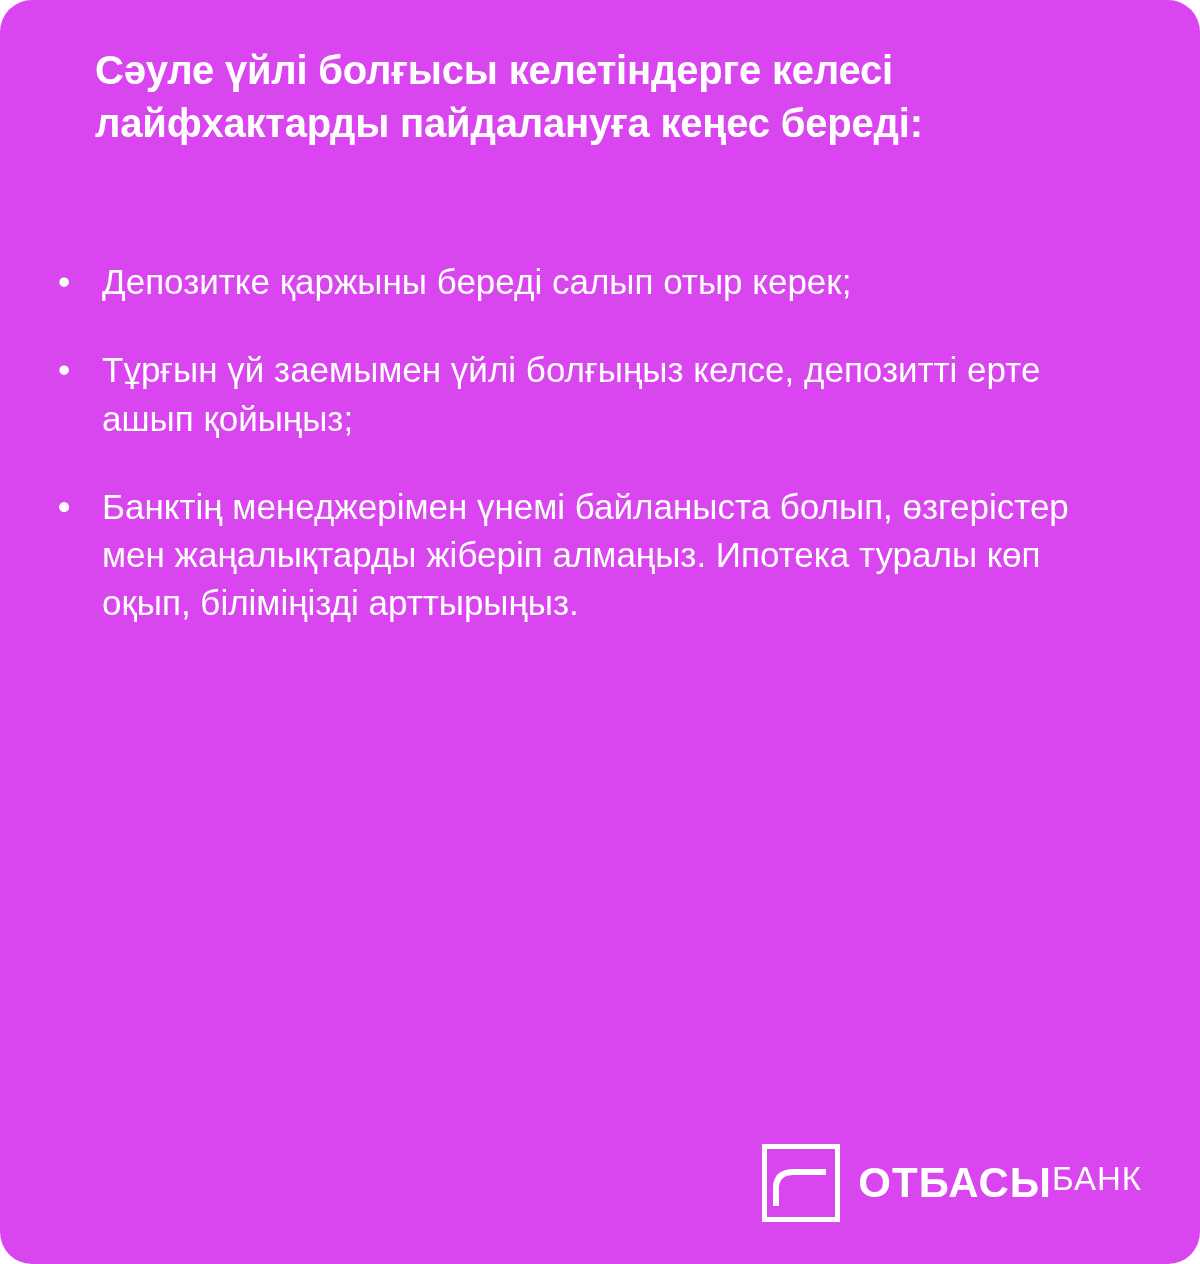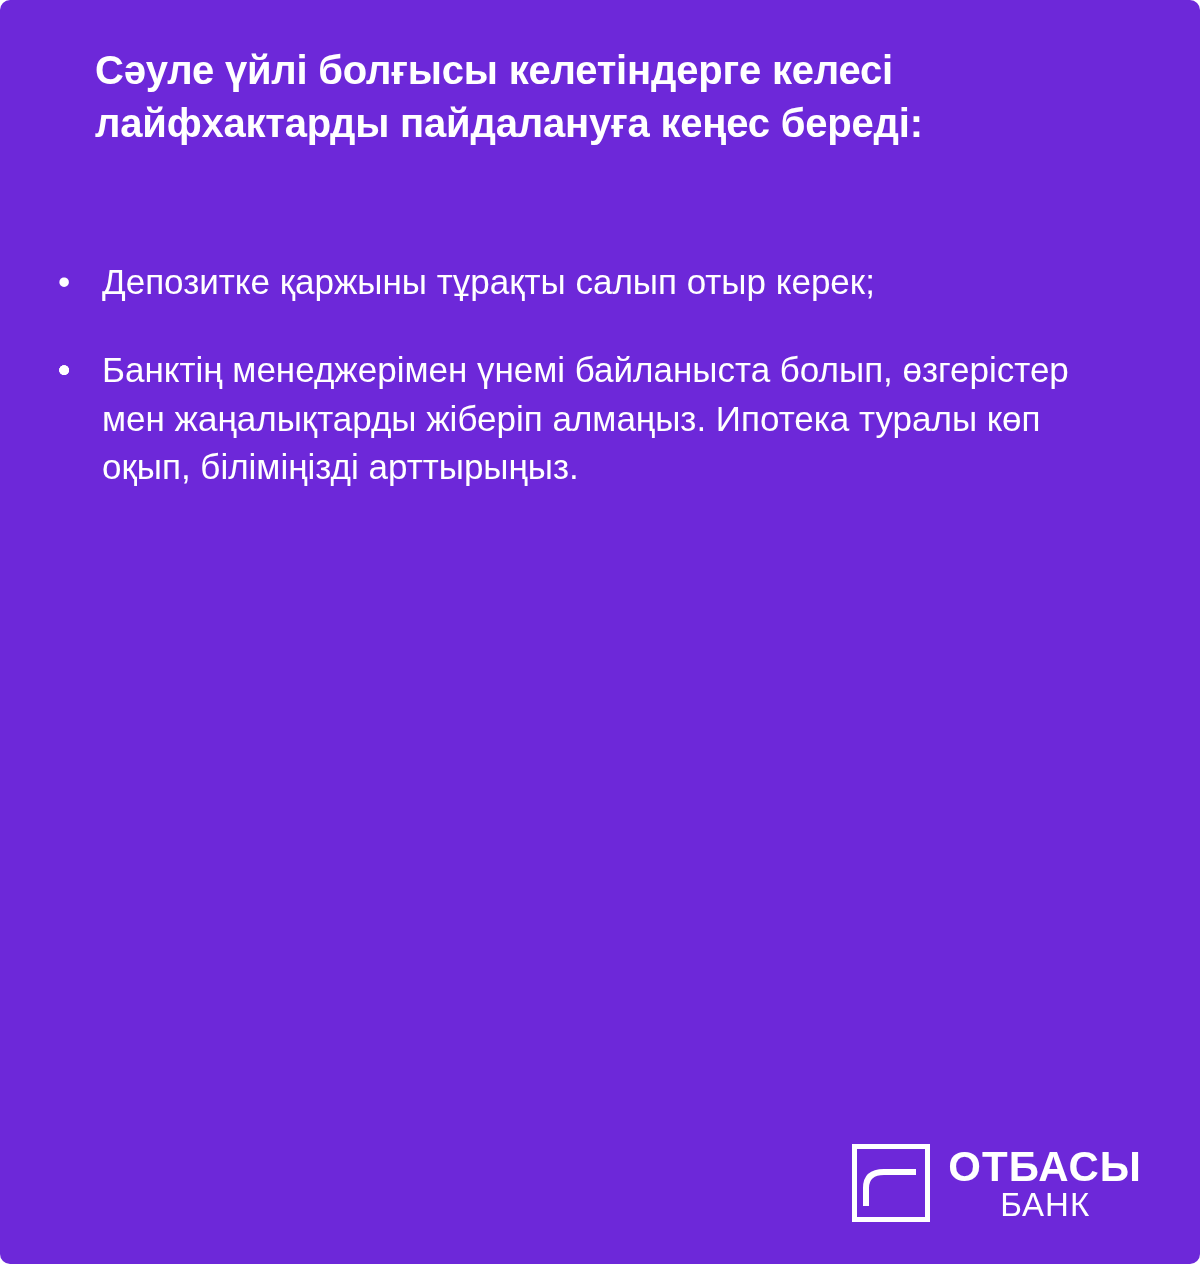--- a/index.html
+++ b/index.html
@@ -12,22 +12,22 @@
     background: #ffffff;
     font-family: "Liberation Sans", sans-serif;
     overflow: hidden;
   }
   .card {
     position: absolute;
     left: 0;
     top: 0;
     width: 1200px;
     height: 1264px;
-    background: #6d28d9;
-    border-radius: 10px;
+    background: #d946ef;
+    border-radius: 32px;
     box-sizing: border-box;
     overflow: hidden;
   }
   .heading {
     position: absolute;
     left: 95px;
     top: 44px;
     width: 1040px;
     color: #ffffff;
     font-size: 40px;
@@ -69,21 +69,21 @@
     align-items: center;
     gap: 18px;
   }
   .logo-mark {
     width: 78px;
     height: 78px;
     position: relative;
   }
   .logo-text {
     display: flex;
-    flex-direction: column;
+    flex-direction: row;
     justify-content: center;
     line-height: 1;
   }
   .logo-text .line1 {
     color: #ffffff;
     font-size: 42px;
     font-weight: bold;
     letter-spacing: 1px;
   }
   .logo-text .line2 {
@@ -97,24 +97,25 @@
 </head>
 <body>
 
 <div class="card">
 
   <div class="heading">Сәуле үйлі болғысы келетіндерге келесі лайфхактарды пайдалануға кеңес береді:</div>
 
   <ul class="list">
     <li class="list-item">
       <span class="bullet">•</span>
-      <span>Депозитке қаржыны тұрақты салып отыр керек;</span>
+      <span>Депозитке қаржыны береді салып отыр керек;</span>
     </li>
     <li class="list-item">
       <span class="bullet">•</span>
+      <span>Тұрғын үй заемымен үйлі болғыңыз келсе, депозитті ерте ашып қойыңыз;</span>
     </li>
     <li class="list-item">
       <span class="bullet">•</span>
     </li>
     <li class="list-item">
       <span class="bullet">•</span>
     </li>
     <li class="list-item">
       <span class="bullet">•</span>
       <span>Банктің менеджерімен үнемі байланыста болып, өзгерістер мен жаңалықтарды жіберіп алмаңыз. Ипотека туралы көп оқып, біліміңізді арттырыңыз.</span>

